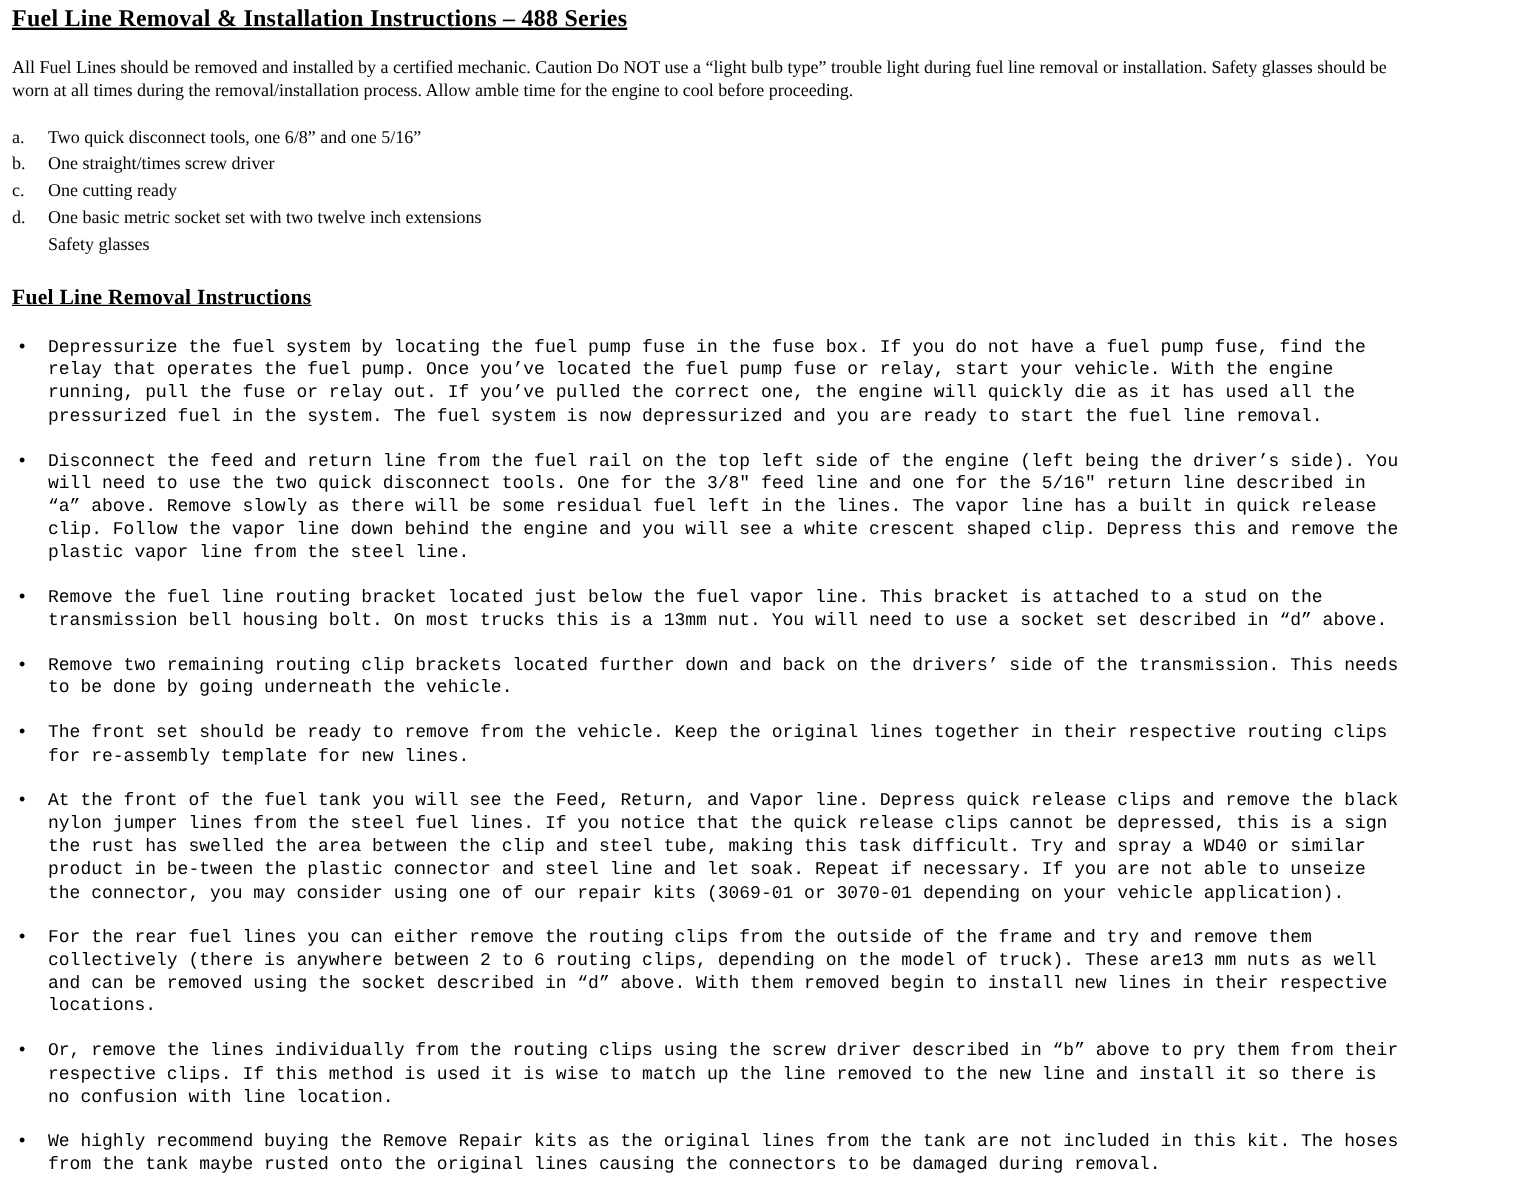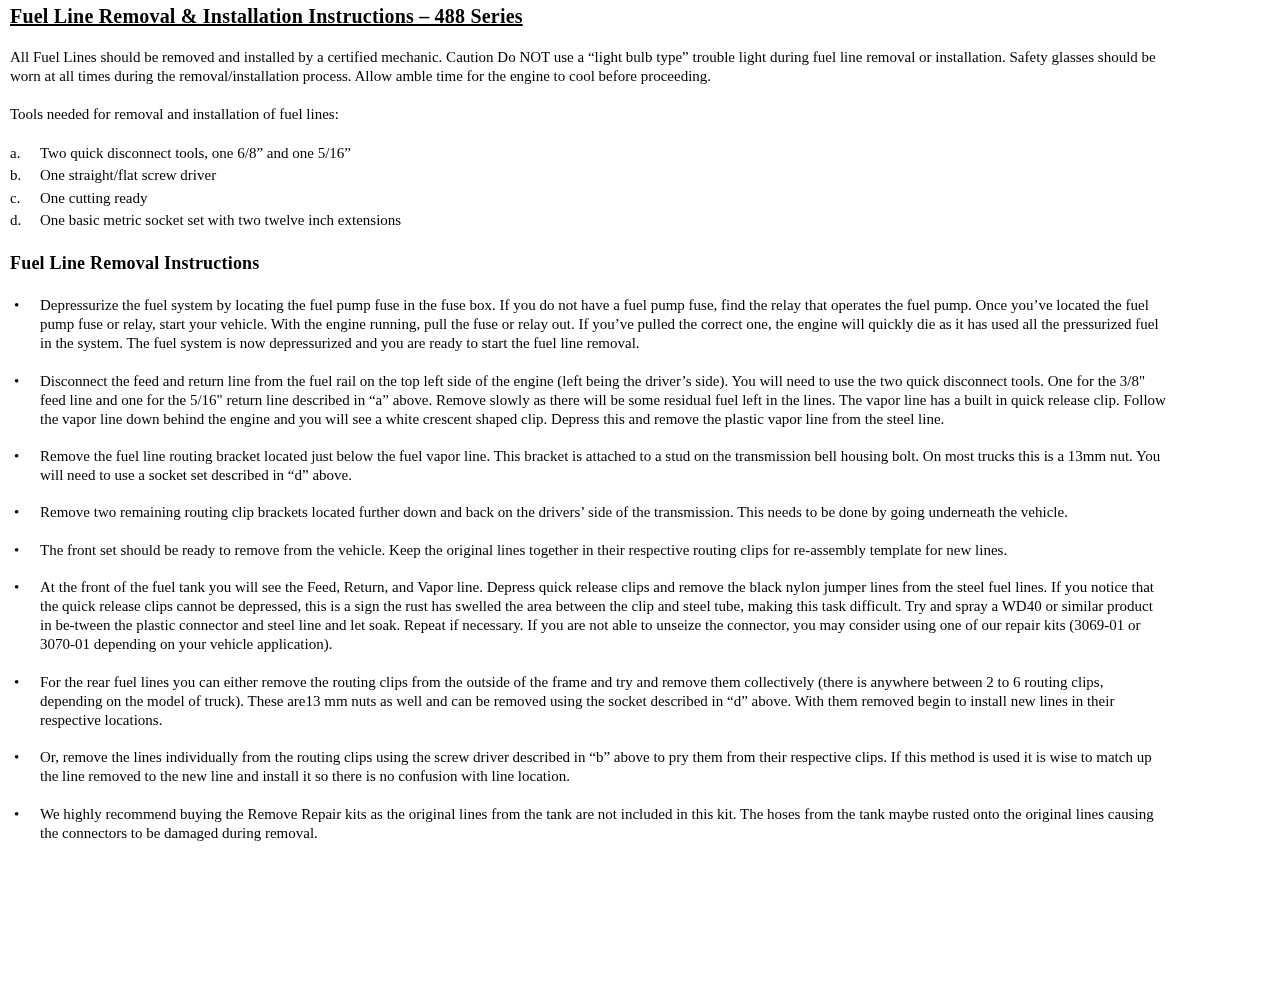--- a/index.html
+++ b/index.html
@@ -41,27 +41,29 @@
     flex: 0 0 30px;
   }
   .tool-text { flex: 1; }
   .tool-extra {
     padding-left: 30px;
     margin: 0 0 3px 0;
   }
   .section-heading {
     font-size: 18px;
     font-weight: bold;
+    text-decoration: underline;
     margin: 22px 0 0 0;
     letter-spacing: 0.2px;
   }
   .steps {
     list-style: none;
     margin: 21px 0 0 0;
     padding: 0;
+    font-family: Liberation Mono, monospace;
   }
   .steps li {
     position: relative;
     padding-left: 30px;
     margin: 0 0 18px 0;
   }
   .steps li::before {
     content: "\2022";
     position: absolute;
     left: 4px;
@@ -70,39 +72,39 @@
 </style>
 </head>
 <body>
 
 <div class="page">
 
   <h1 class="doc-title">Fuel Line Removal &amp; Installation Instructions – 488 Series</h1>
 
   <p class="intro">All Fuel Lines should be removed and installed by a certified mechanic. Caution Do NOT use a “light bulb type” trouble light during fuel line removal or installation. Safety glasses should be worn at all times during the removal/installation process. Allow amble time for the engine to cool before proceeding.</p>
 
-  <p class="tools-heading">Tools needed for removal and installation of fuel lines:</p>
 
   <div class="tools">
     <div class="tool-row">
       <span class="tool-label">a.</span>
       <span class="tool-text">Two quick disconnect tools, one 6/8” and one 5/16”</span>
     </div>
     <div class="tool-row">
       <span class="tool-label">b.</span>
-      <span class="tool-text">One straight/flat screw driver</span>
+      <span class="tool-text">One straight/times screw driver</span>
     </div>
     <div class="tool-row">
       <span class="tool-label">c.</span>
       <span class="tool-text">One cutting ready</span>
     </div>
     <div class="tool-row">
       <span class="tool-label">d.</span>
       <span class="tool-text">One basic metric socket set with two twelve inch extensions</span>
     </div>
+    <div class="tool-extra">Safety glasses</div>
   </div>
 
   <h2 class="section-heading">Fuel Line Removal Instructions</h2>
 
   <ul class="steps">
     <li>Depressurize the fuel system by locating the fuel pump fuse in the fuse box. If you do not have a fuel pump fuse, find the relay that operates the fuel pump. Once you’ve located the fuel pump fuse or relay, start your vehicle. With the engine running, pull the fuse or relay out. If you’ve pulled the correct one, the engine will quickly die as it has used all the pressurized fuel in the system. The fuel system is now depressurized and you are ready to start the fuel line removal.</li>
     <li>Disconnect the feed and return line from the fuel rail on the top left side of the engine (left being the driver’s side). You will need to use the two quick disconnect tools. One for the 3/8" feed line and one for the 5/16" return line described in “a” above. Remove slowly as there will be some residual fuel left in the lines. The vapor line has a built in quick release clip. Follow the vapor line down behind the engine and you will see a white crescent shaped clip. Depress this and remove the plastic vapor line from the steel line.</li>
     <li>Remove the fuel line routing bracket located just below the fuel vapor line. This bracket is attached to a stud on the transmission bell housing bolt. On most trucks this is a 13mm nut. You will need to use a socket set described in “d” above.</li>
     <li>Remove two remaining routing clip brackets located further down and back on the drivers’ side of the transmission. This needs to be done by going underneath the vehicle.</li>
     <li>The front set should be ready to remove from the vehicle. Keep the original lines together in their respective routing clips for re-assembly template for new lines.</li>

